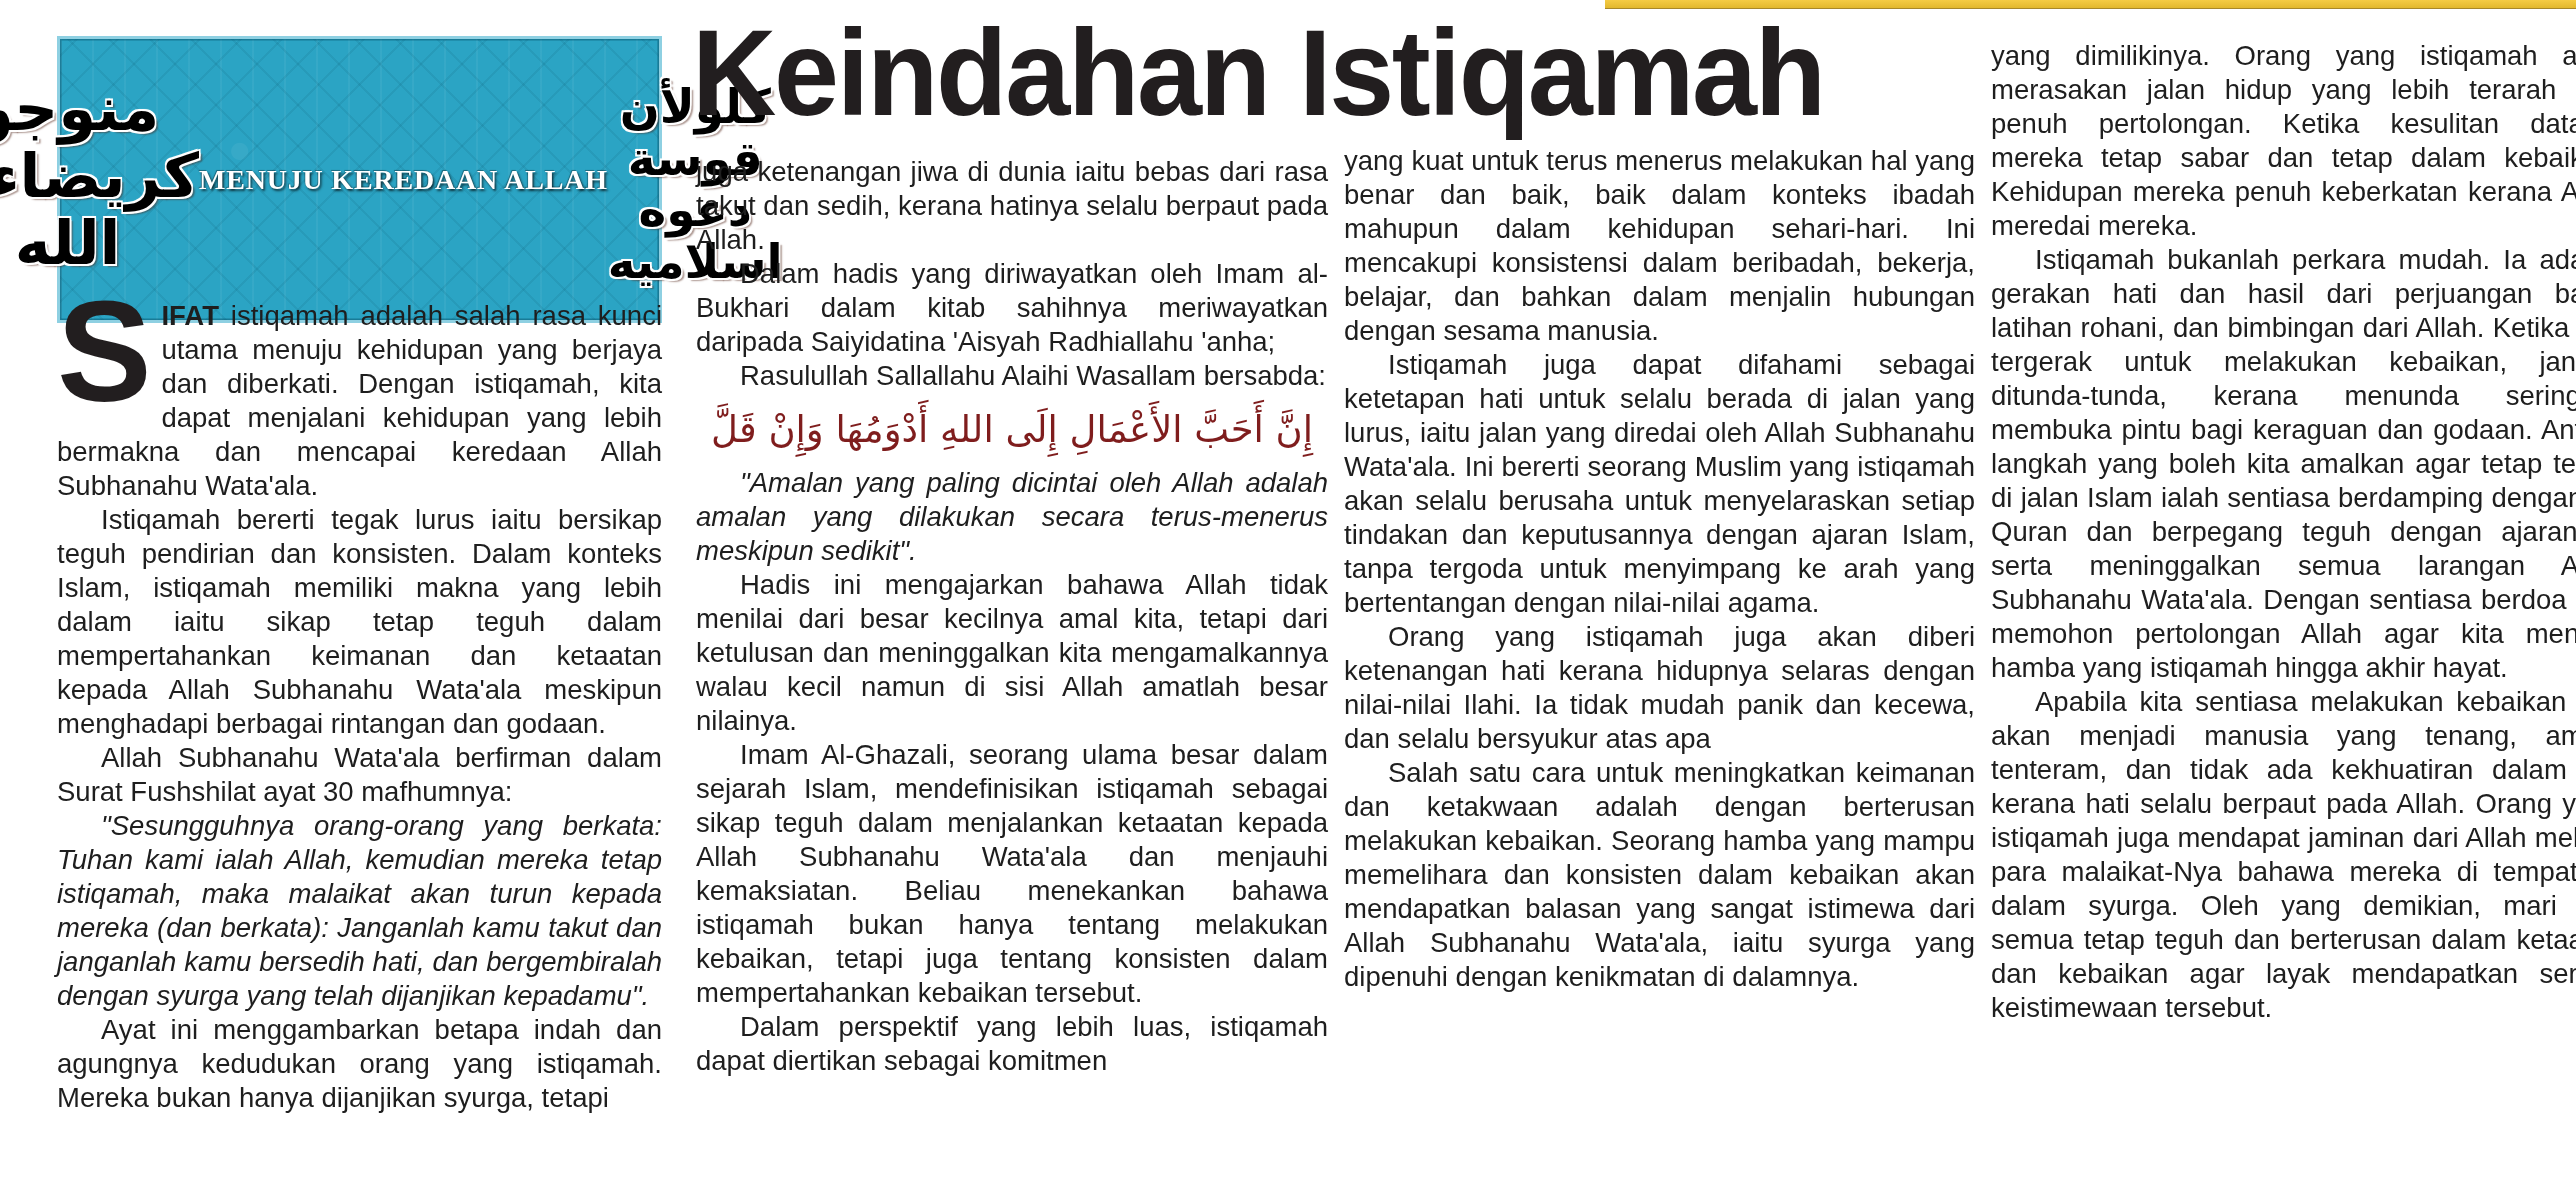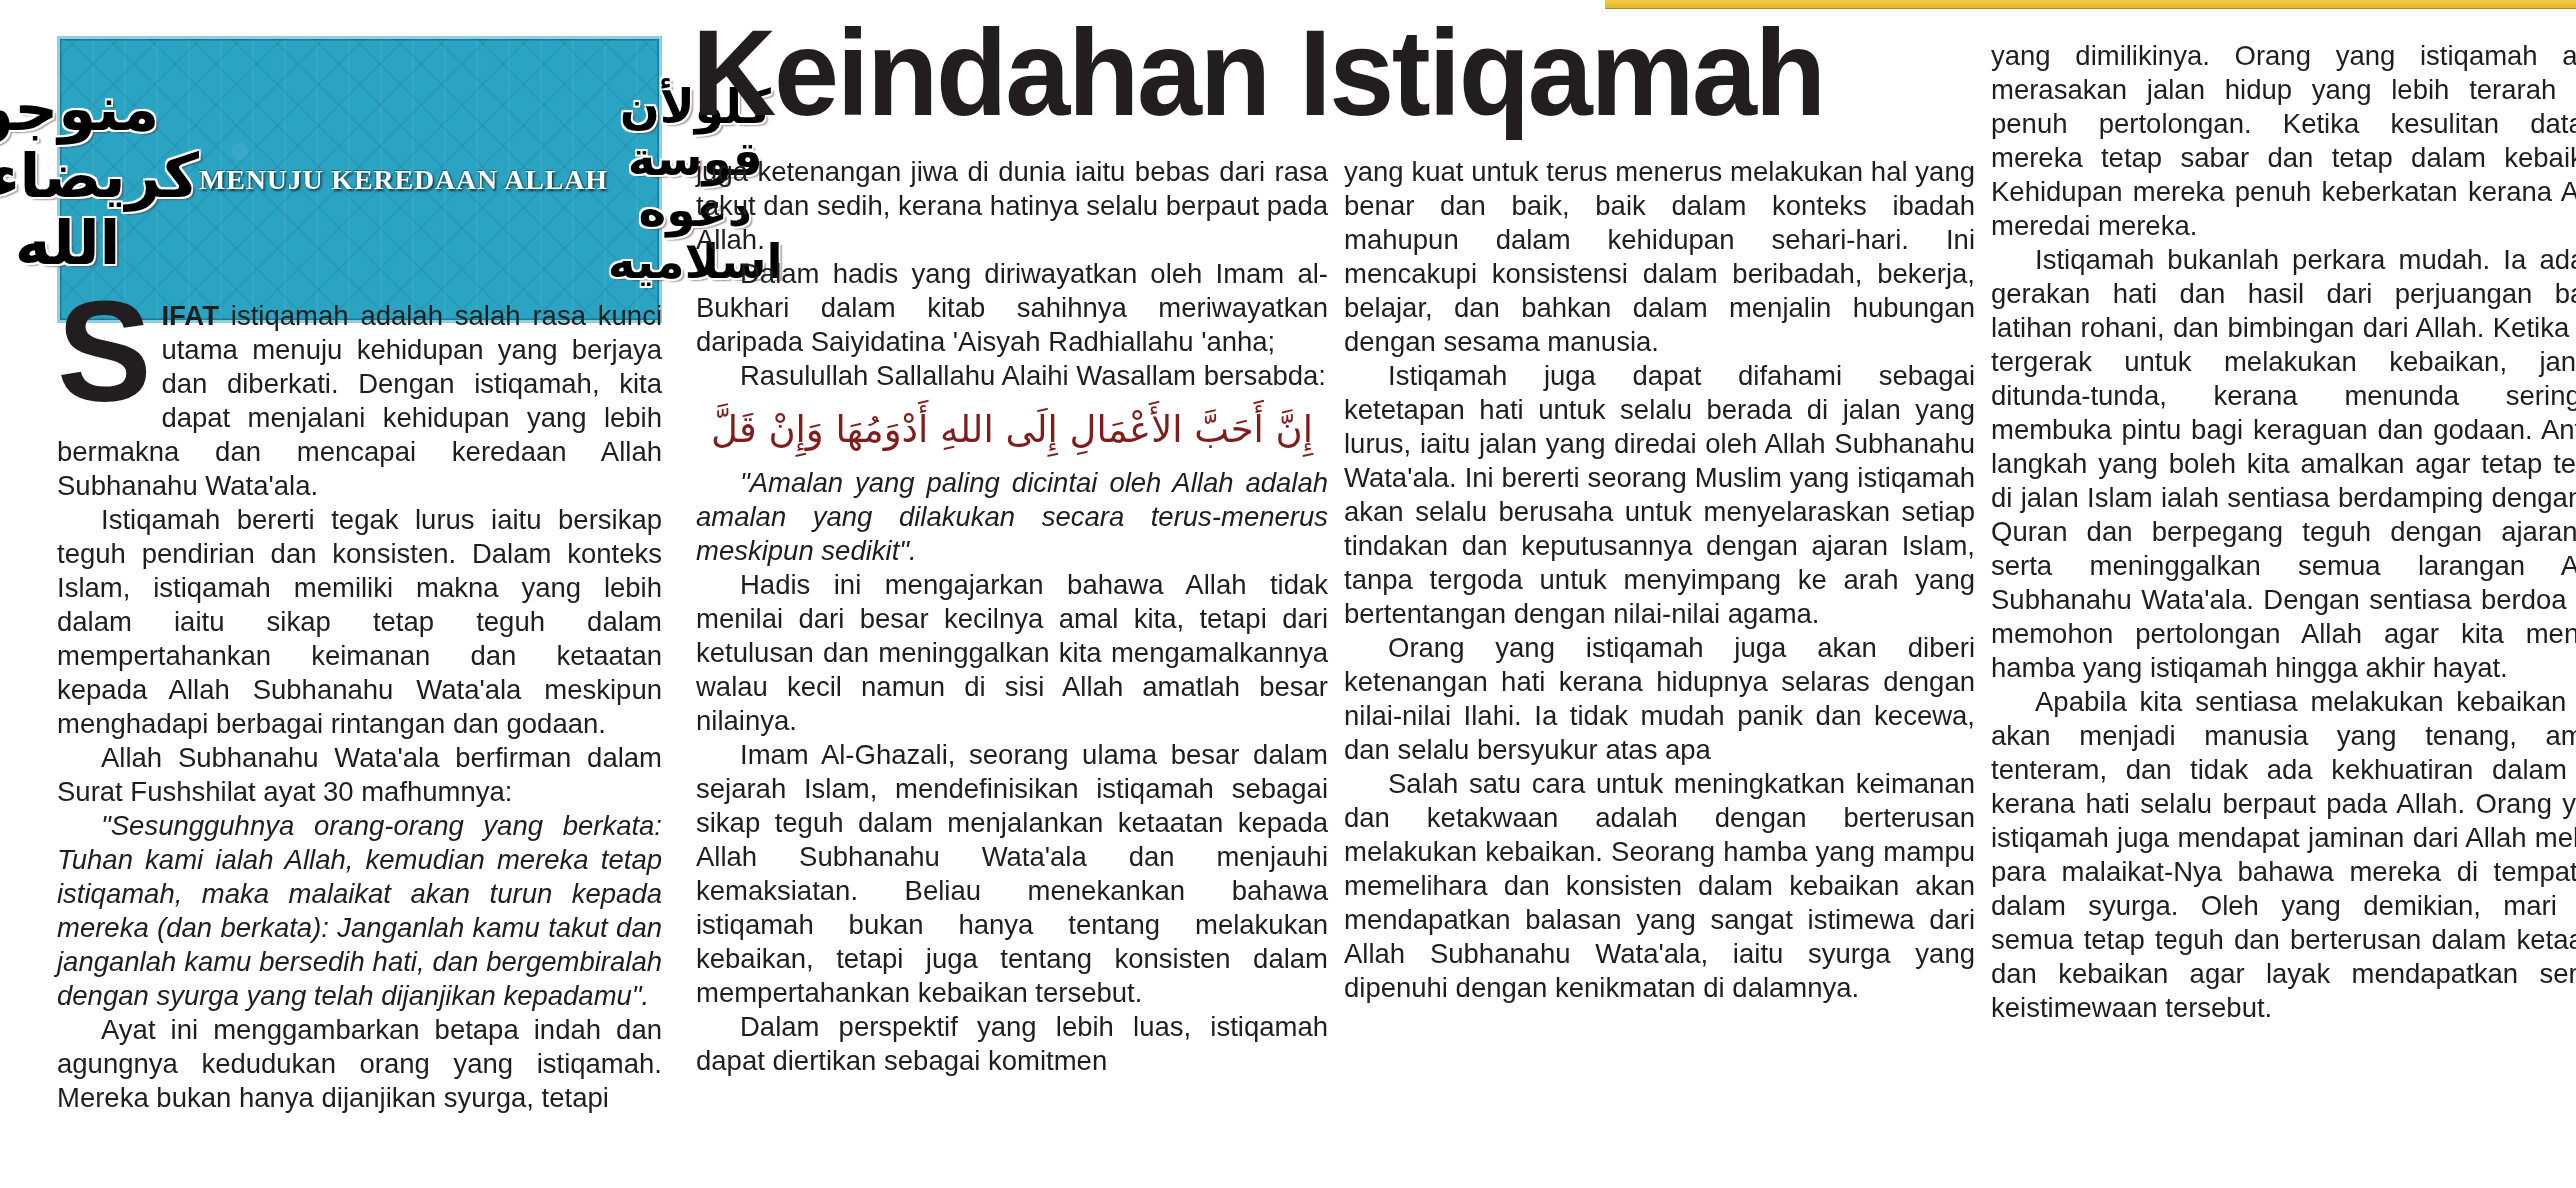--- a/index.html
+++ b/index.html
@@ -34,21 +34,21 @@
         font-weight:bold;font-size:123px;line-height:129px;letter-spacing:-2.4px;
         transform:scaleX(0.95);transform-origin:left top;}
 
   
   .col{position:absolute;text-align:justify;font-size:27.5px;line-height:34px;color:#1e1e1e;}
   .col p{margin:0;padding:0;}
   .col p.indent{text-indent:44px;}
   .col p.italic{font-style:italic;}
   .col-1{left:57px;top:299px;width:605px;height:890px;}
   .col-2{left:696px;top:155px;width:632px;height:1034px;}
-  .col-3{left:1344px;top:155px;width:631px;height:1034px;}
+  .col-3{left:1344px;top:144px;width:631px;height:1034px;}
   .col-4{left:1991px;top:39px;width:631px;height:1150px;}
 
   .drop-cap{float:left;font-weight:bold;font-size:142px;line-height:99px;
         padding:3.2px 9.7px 0 0;color:#221e1f;}
   .lead-word{font-weight:bold;margin-top:39px;}
 
   .hadith-arabic{direction:rtl;text-align:center;text-indent:0 !important;
         font-family:"DejaVu Sans",sans-serif;font-size:37px;line-height:60px;
         margin:6.5px 0 6.5px 0 !important;color:#7f1d1d;}
 </style>

